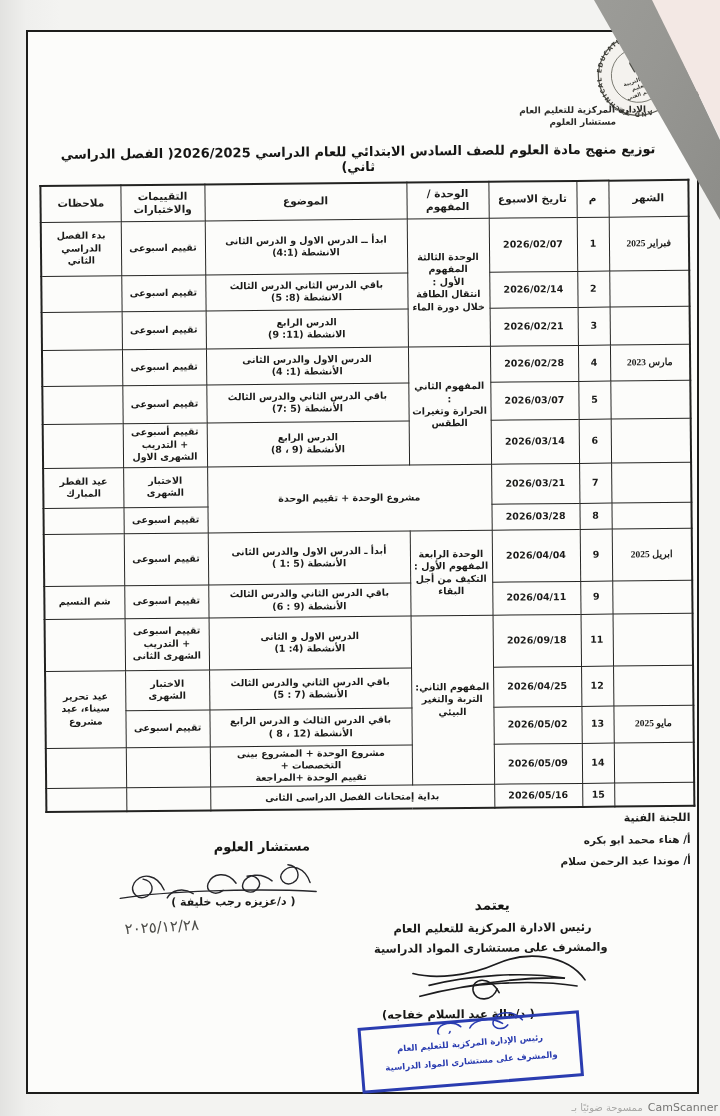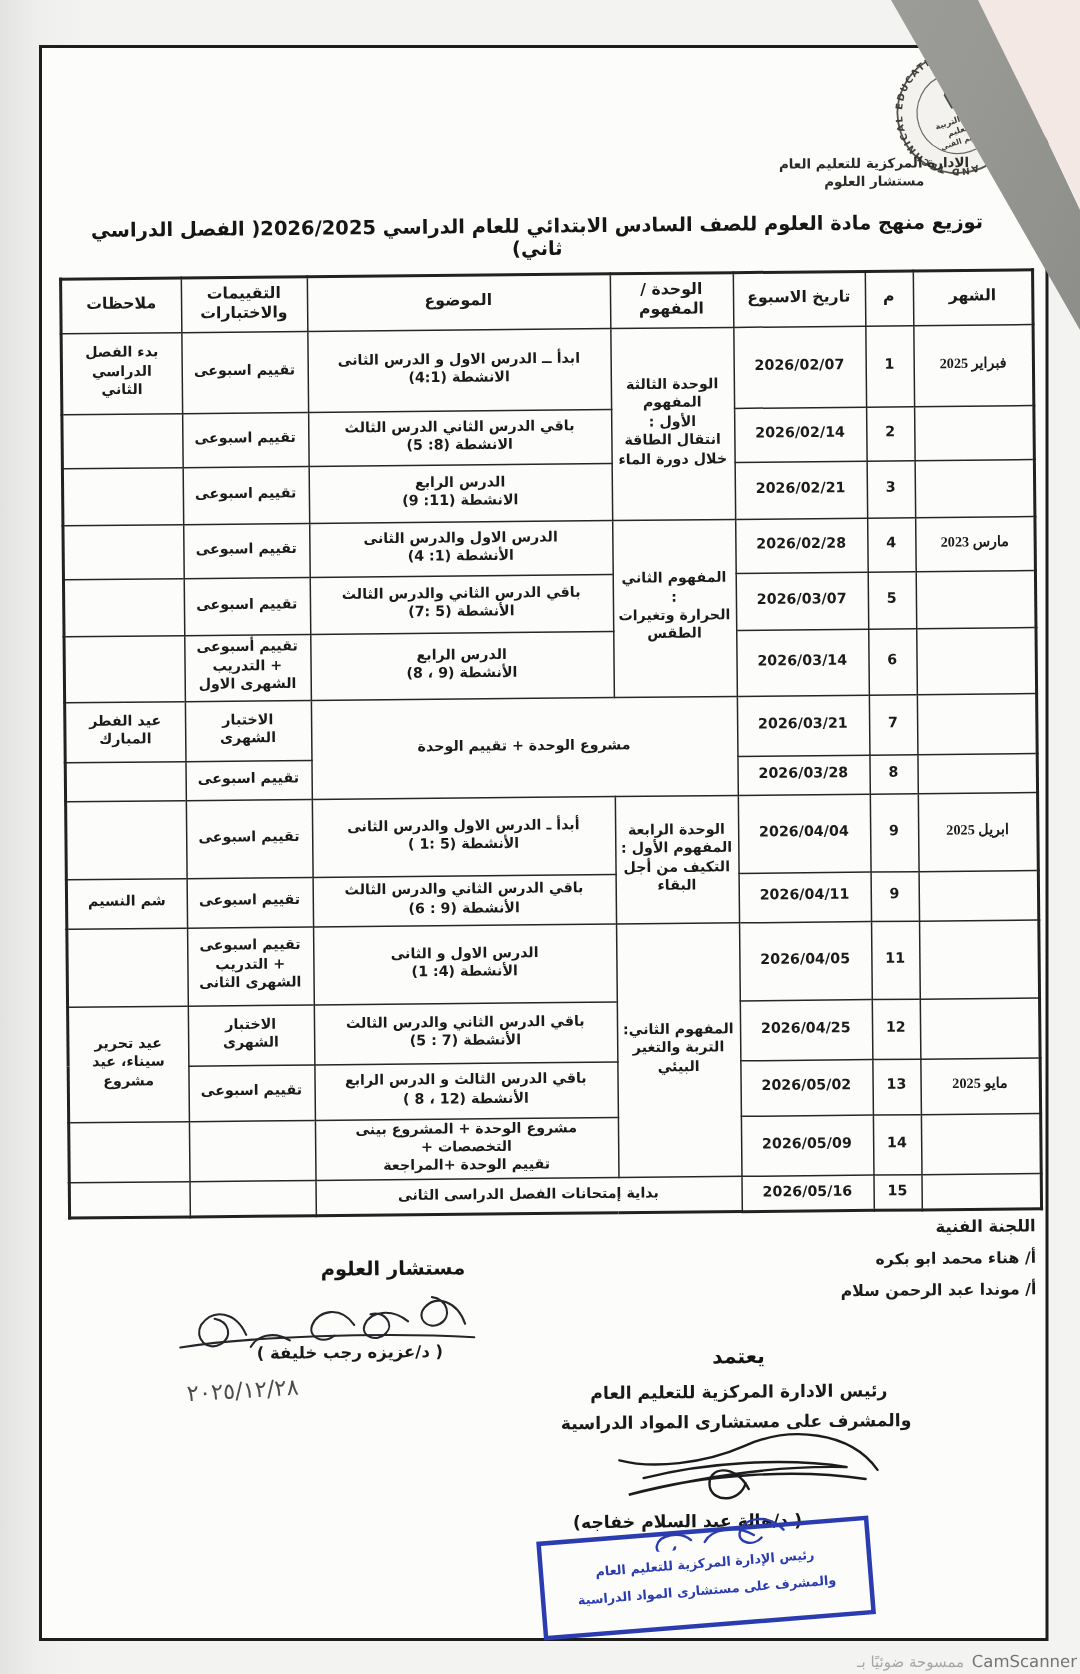--- a/index.html
+++ b/index.html
@@ -210,21 +210,21 @@
         <td>9</td>
         <td class="date">2026/04/11</td>
         <td class="pre">باقي الدرس الثاني والدرس الثالث
 الأنشطة ‭(6 : 9)‬</td>
         <td class="pre">تقييم اسبوعى</td>
         <td class="notesc pre">شم النسيم</td>
       </tr>
       <tr style="height:52px">
         <td class="monthc"></td>
         <td>11</td>
-        <td class="date">2026/04/05</td>
+        <td class="date">2026/09/18</td>
         <td class="unitc pre" rowspan="4">المفهوم الثاني:
 التربة والتغير
 البيئي</td>
         <td class="pre">الدرس الاول و الثانى
 الأنشطة ‭(1 :4)‬</td>
         <td class="pre">تقييم اسبوعى
 + التدريب
 الشهرى الثانى</td>
         <td class="notesc"></td>
       </tr>

